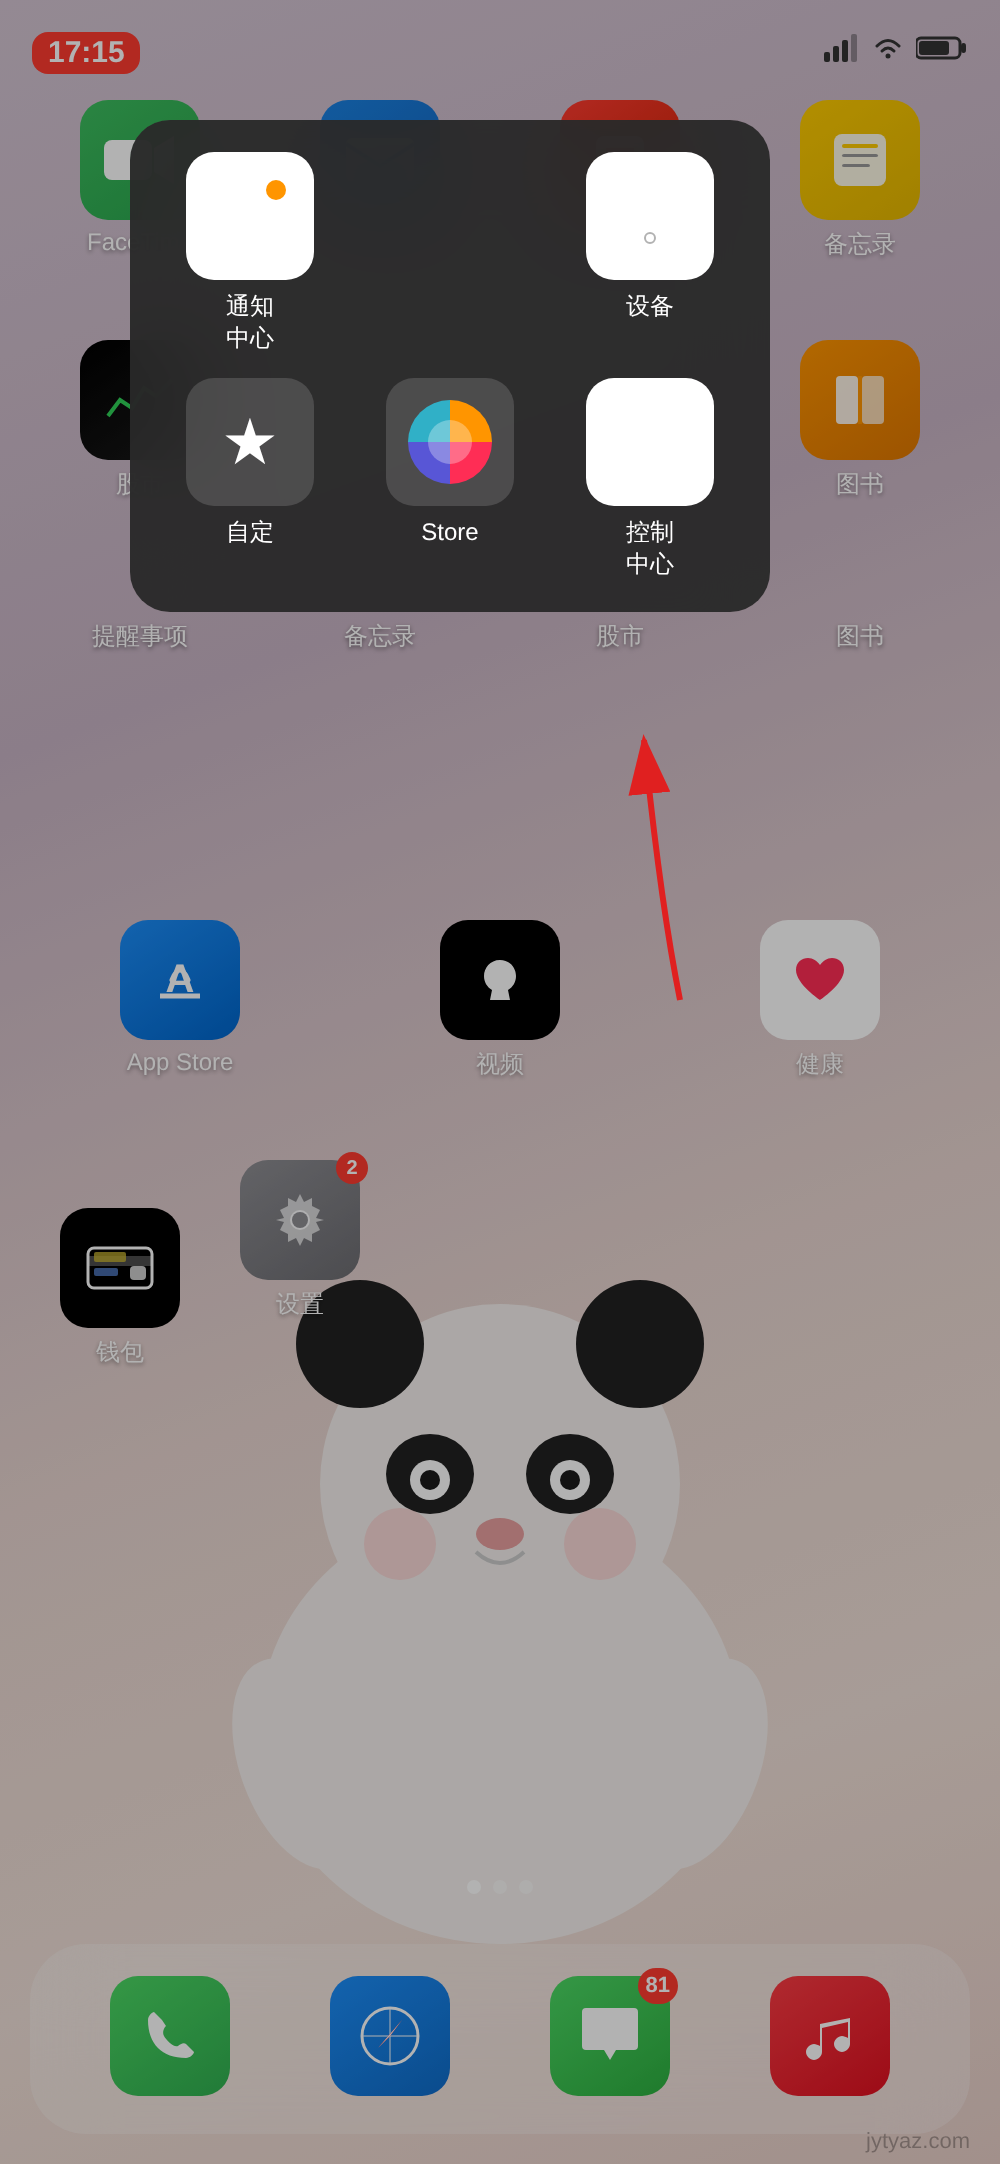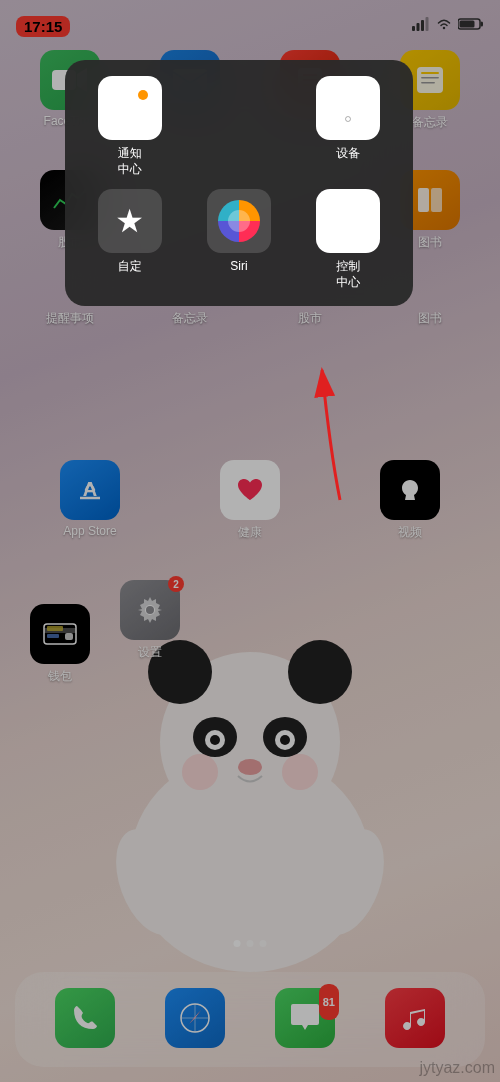--- a/index.html
+++ b/index.html
@@ -40,21 +40,21 @@
       height: 44px;
       display: flex;
       align-items: center;
       justify-content: space-between;
       padding: 8px 16px 0;
       z-index: 100;
     }
 
     .status-time {
       background: #ff3b30;
-      color: #000000;
+      color: #ffffff;
       font-size: 15px;
       font-weight: 600;
       padding: 2px 8px;
       border-radius: 8px;
     }
 
     .status-icons {
       display: flex;
       align-items: center;
       gap: 5px;
@@ -108,21 +108,21 @@
 
     .badge {
       position: absolute;
       top: -4px;
       right: -4px;
       background: #ff3b30;
       color: white;
       font-size: 11px;
       font-weight: bold;
       min-width: 18px;
-      height: 36px;
+      height: 18px;
       border-radius: 9px;
       display: flex;
       align-items: center;
       justify-content: center;
       padding: 0 4px;
     }
 
     
     .row-1 {
       position: absolute;
@@ -183,21 +183,21 @@
       justify-content: space-around;
       padding: 0 15px;
       z-index: 10;
     }
 
     
     .context-menu {
       position: absolute;
       top: 60px;
       left: 65px;
-      width: 348px;
+      width: 320px;
       background: rgba(40, 40, 40, 0.95);
       backdrop-filter: blur(20px);
       border-radius: 20px;
       padding: 16px;
       z-index: 200;
       display: grid;
       grid-template-columns: 1fr 1fr 1fr;
       gap: 12px;
     }
 
@@ -338,22 +338,22 @@
     .settings-bg { background: linear-gradient(145deg, #8e8e93, #6d6d72); }
     .phone-bg { background: linear-gradient(145deg, #4cd964, #30b050); }
     .safari-bg { background: linear-gradient(145deg, #1c8ef9, #0f6cc9); }
     .messages-bg { background: linear-gradient(145deg, #4cd964, #2db040); }
     .music-bg { background: linear-gradient(145deg, #fc3c44, #e01020); }
 
     
     .watermark {
       position: absolute;
       bottom: 5px;
-      right: 5px;
-      font-size: 16px;
+      right: 15px;
+      font-size: 11px;
       color: rgba(0,0,0,0.3);
       z-index: 400;
     }
 
     .overlay-bg {
       position: absolute;
       inset: 0;
       background: rgba(0,0,0,0.3);
       z-index: 150;
     }
@@ -508,34 +508,34 @@
         <svg width="36" height="36" viewBox="0 0 36 36">
           <path d="M18 4 L22 12 L30 12 L24 18 L26 26 L18 22 L10 26 L12 18 L6 12 L14 12 Z" fill="none"></path>
           <text x="18" y="24" text-anchor="middle" fill="white" font-size="20" font-weight="bold" font-family="Arial">A</text>
           <line x1="8" y1="26" x2="28" y2="26" stroke="white" stroke-width="2.5"></line>
           <path d="M14 18 Q18 8 22 18" stroke="white" stroke-width="2.5" fill="none" stroke-linecap="round"></path>
         </svg>
       </div>
       <span class="app-label">App Store</span>
     </div>
     <div class="app-item">
+      <div class="app-icon appletv-bg">
+        <svg width="36" height="36" viewBox="0 0 36 36">
+          <path d="M18 8 C13 8 10 12 10 16 C10 19 11.5 21.5 14 23 L13 28 L23 28 L22 23 C24.5 21.5 26 19 26 16 C26 12 23 8 18 8 Z" fill="white"></path>
+        </svg>
+      </div>
+      <span class="app-label">视频</span>
+    </div>
+    <div class="app-item">
       <div class="app-icon health-bg">
         <svg width="36" height="36" viewBox="0 0 36 36">
           <path d="M18 28 C18 28 6 20 6 13 C6 9 9 7 12 7 C14.5 7 16.5 8.5 18 10.5 C19.5 8.5 21.5 7 24 7 C27 7 30 9 30 13 C30 20 18 28 18 28 Z" fill="#ff2d55"></path>
         </svg>
       </div>
       <span class="app-label">健康</span>
-    </div>
-    <div class="app-item">
-      <div class="app-icon appletv-bg">
-        <svg width="36" height="36" viewBox="0 0 36 36">
-          <path d="M18 8 C13 8 10 12 10 16 C10 19 11.5 21.5 14 23 L13 28 L23 28 L22 23 C24.5 21.5 26 19 26 16 C26 12 23 8 18 8 Z" fill="white"></path>
-        </svg>
-      </div>
-      <span class="app-label">视频</span>
     </div>
   </div>
 
   <div class="app-row row-5" style="justify-content: flex-start; gap: 0; padding: 0 10px;">
     <div class="app-item" style="width:80px; margin-left:10px;margin-top:24px;">
       <div class="app-icon wallet-bg">
         <svg width="34" height="26" viewBox="0 0 34 26">
           <rect x="1" y="3" width="32" height="20" rx="3" fill="none" stroke="white" stroke-width="1.5"></rect>
           <rect x="1" y="7" width="32" height="5" fill="white" opacity="0.3"></rect>
           <rect x="22" y="12" width="8" height="7" rx="2" fill="white" opacity="0.8"></rect>
@@ -630,21 +630,21 @@
     </div>
     <span class="menu-label">自定</span>
   </div>
 
   <div class="menu-item">
     <div class="menu-icon-box">
       <div class="siri-circle">
         <div class="siri-inner"></div>
       </div>
     </div>
-    <span class="menu-label">Siri</span>
+    <span class="menu-label">Store</span>
   </div>
 
 
   <div class="menu-item">
     <div class="menu-icon-box white-bg">
       <div class="cc-icon">
         <div class="cc-row">
           <div class="cc-toggle"></div>
           <div class="cc-toggle small"></div>
         </div>

